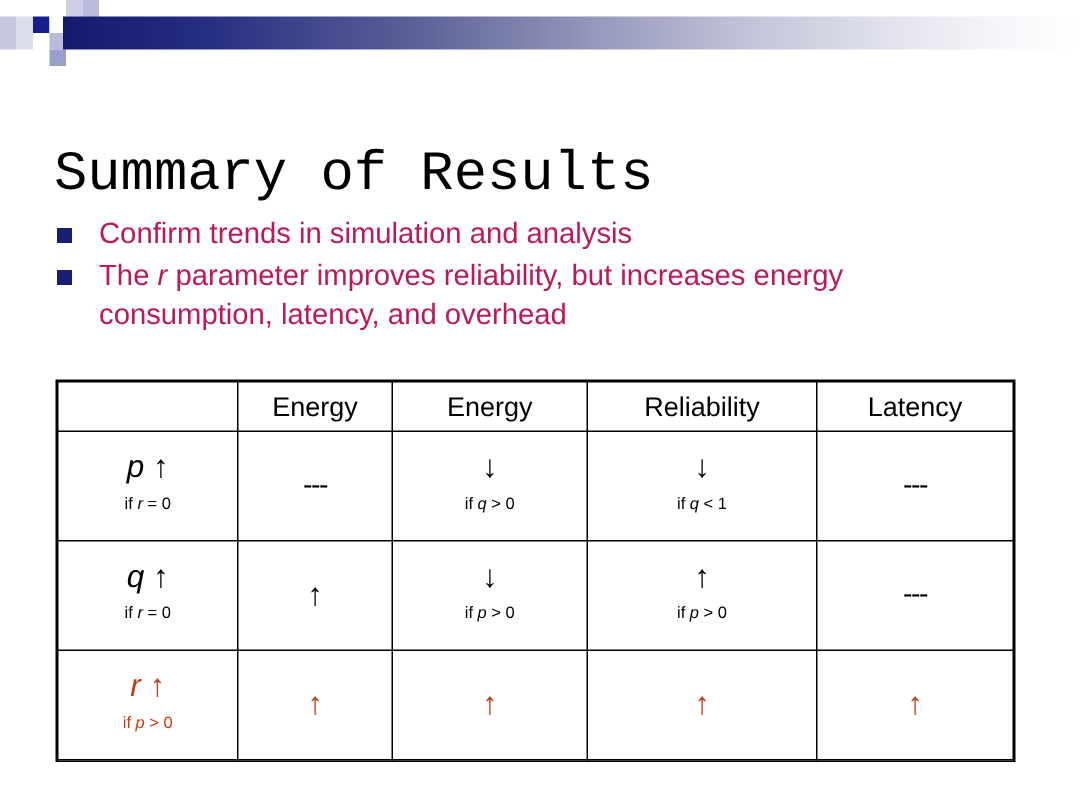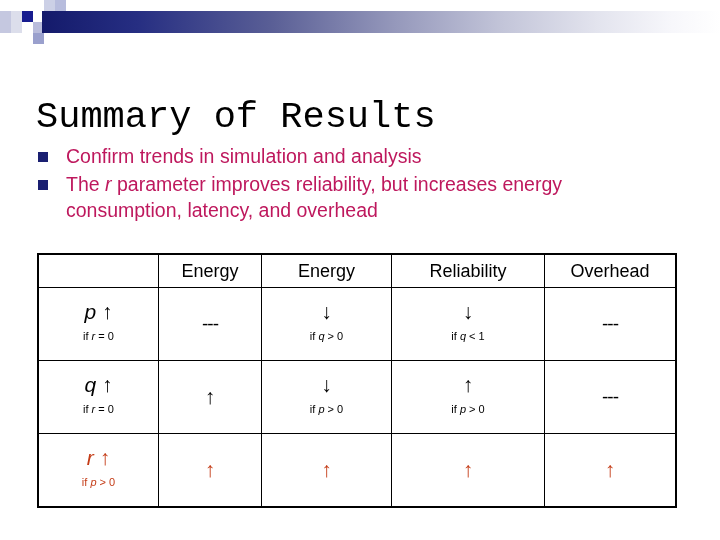--- a/index.html
+++ b/index.html
@@ -154,21 +154,21 @@
       <col class="col-e">
       <col class="col-f">
       <col class="col-g">
   </colgroup>
   <thead>
     <tr>
       <th></th>
       <th>Energy</th>
       <th>Energy</th>
       <th>Reliability</th>
-      <th>Overhead</th>
+      <th>Latency</th>
     </tr>
   </thead>
   <tbody id="tbody">
       <tr>
         <td>
           <div class="cell-stack">
             <div class="arrow"><i class="sym">p</i> ↑</div>
             <div class="cond">if <i class="sym">r</i> = 0</div>
           </div>
         </td>

